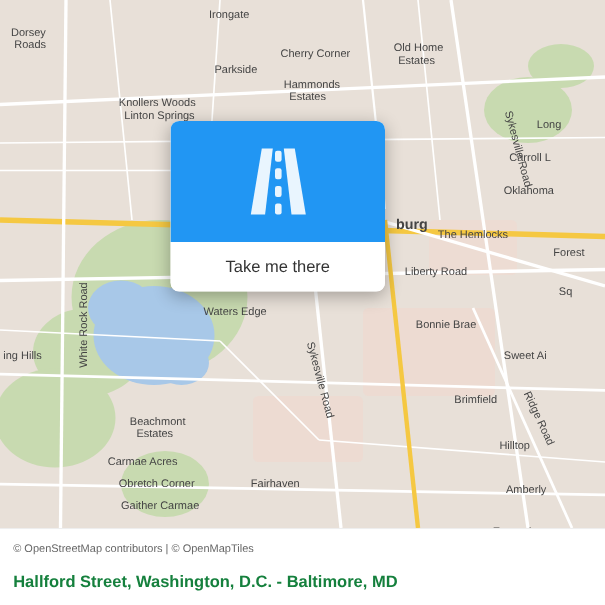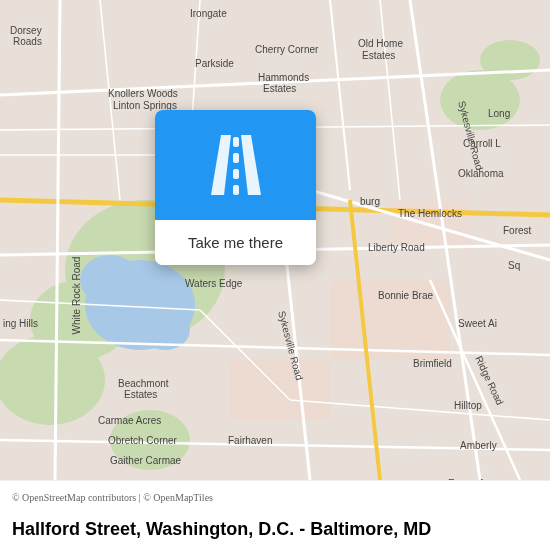--- a/index.html
+++ b/index.html
@@ -35,21 +35,21 @@
       font-family: Arial, sans-serif;
       white-space: nowrap;
       pointer-events: none;
     }
 
     
     #overlay-card {
       position: absolute;
       top: 110px;
       left: 155px;
-      width: 161px;
+      width: 195px;
       background: white;
       border-radius: 8px;
       overflow: hidden;
       box-shadow: 0 4px 15px rgba(0,0,0,0.3);
     }
 
     #card-image {
       width: 100%;
       height: 110px;
       background: #2196F3;
@@ -89,33 +89,32 @@
       flex-direction: column;
       justify-content: center;
       padding: 0 12px;
       border-top: 1px solid #eee;
     }
 
     #attribution {
       font-size: 10px;
       color: #666;
       margin-bottom: 16px;
-      font-family: Liberation Serif, serif;
     }
 
     #location-row {
       display: flex;
       align-items: center;
       justify-content: space-between;
     }
 
     #location-text {
-      font-size: 18px;
+      font-size: 15px;
       font-weight: 600;
-      color: #000000;
+      color: #15803d;
     }
 
     #moovit-logo {
       display: flex;
       align-items: center;
       gap: 4px;
     }
 
     #moovit-pin {
       width: 24px;
@@ -187,21 +186,21 @@
   <div class="map-label" style="top:38px;left:358px;font-weight:500">Old Home</div>
   <div class="map-label" style="top:50px;left:362px">Estates</div>
   <div class="map-label" style="top:58px;left:195px">Parkside</div>
   <div class="map-label" style="top:72px;left:258px">Hammonds</div>
   <div class="map-label" style="top:83px;left:263px">Estates</div>
   <div class="map-label" style="top:88px;left:108px">Knollers Woods</div>
   <div class="map-label" style="top:100px;left:113px">Linton Springs</div>
   <div class="map-label" style="top:112px;left:233px">Collins Estates</div>
   <div class="map-label" style="top:25px;left:10px">Dorsey</div>
   <div class="map-label" style="top:36px;left:13px">Roads</div>
-  <div class="map-label" style="top:196px;left:360px;font-weight:400;font-size:10px">burg</div>
+  <div class="map-label" style="top:196px;left:360px;font-weight:700;font-size:13px">burg</div>
   <div class="map-label" style="top:208px;left:398px">The Hemlocks</div>
   <div class="map-label" style="top:242px;left:368px">Liberty Road</div>
   <div class="map-label" style="top:278px;left:185px">Waters Edge</div>
   <div class="map-label" style="top:290px;left:378px">Bonnie Brae</div>
   <div class="map-label" style="top:378px;left:118px">Beachmont</div>
   <div class="map-label" style="top:389px;left:124px">Estates</div>
   <div class="map-label" style="top:415px;left:98px">Carmae Acres</div>
   <div class="map-label" style="top:435px;left:108px">Obretch Corner</div>
   <div class="map-label" style="top:455px;left:110px">Gaither Carmae</div>
   <div class="map-label" style="top:435px;left:228px">Fairhaven</div>

